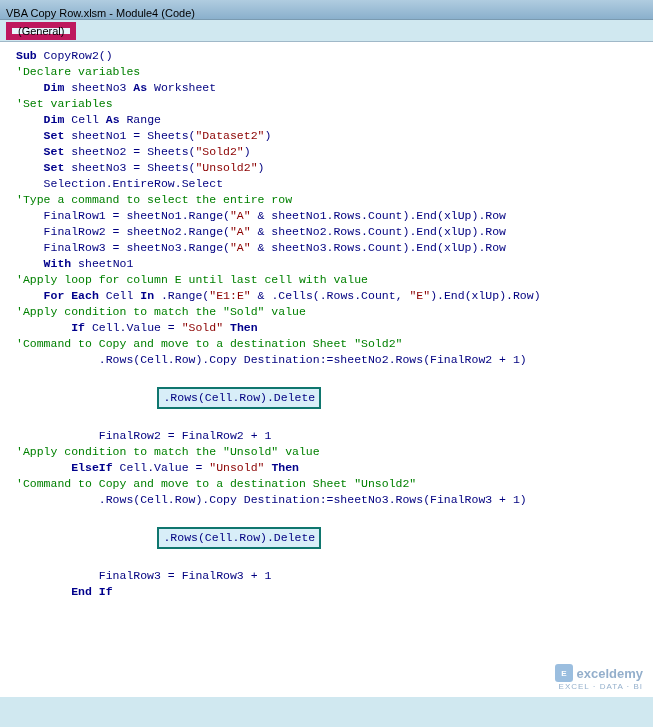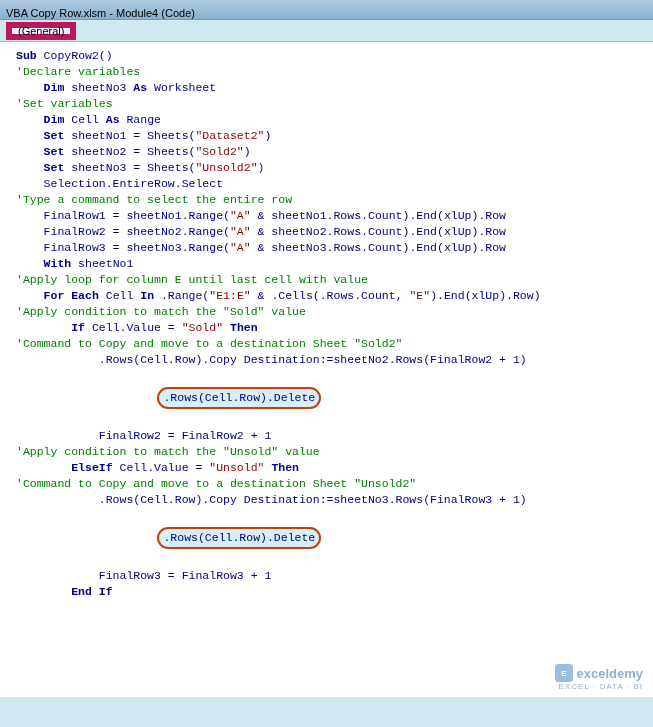--- a/index.html
+++ b/index.html
@@ -58,22 +58,22 @@
       white-space: pre;
       color: #000080;
       font-size: 11.5px;
     }
 
     .kw { color: #00008B; font-weight: bold; }   
     .cmt { color: #008000; }                       
     .str { color: #8B0000; }
 
     .highlight-box {
-      border: 2px solid #c2410c;
-      border-radius: 11px;
+      border: 2px solid #0f766e;
+      border-radius: 0;
       display: inline-block;
       padding: 1px 4px;
       background: #d8eef8;
     }
 
     .watermark {
       position: absolute;
       bottom: 6px;
       right: 10px;
       display: flex;

